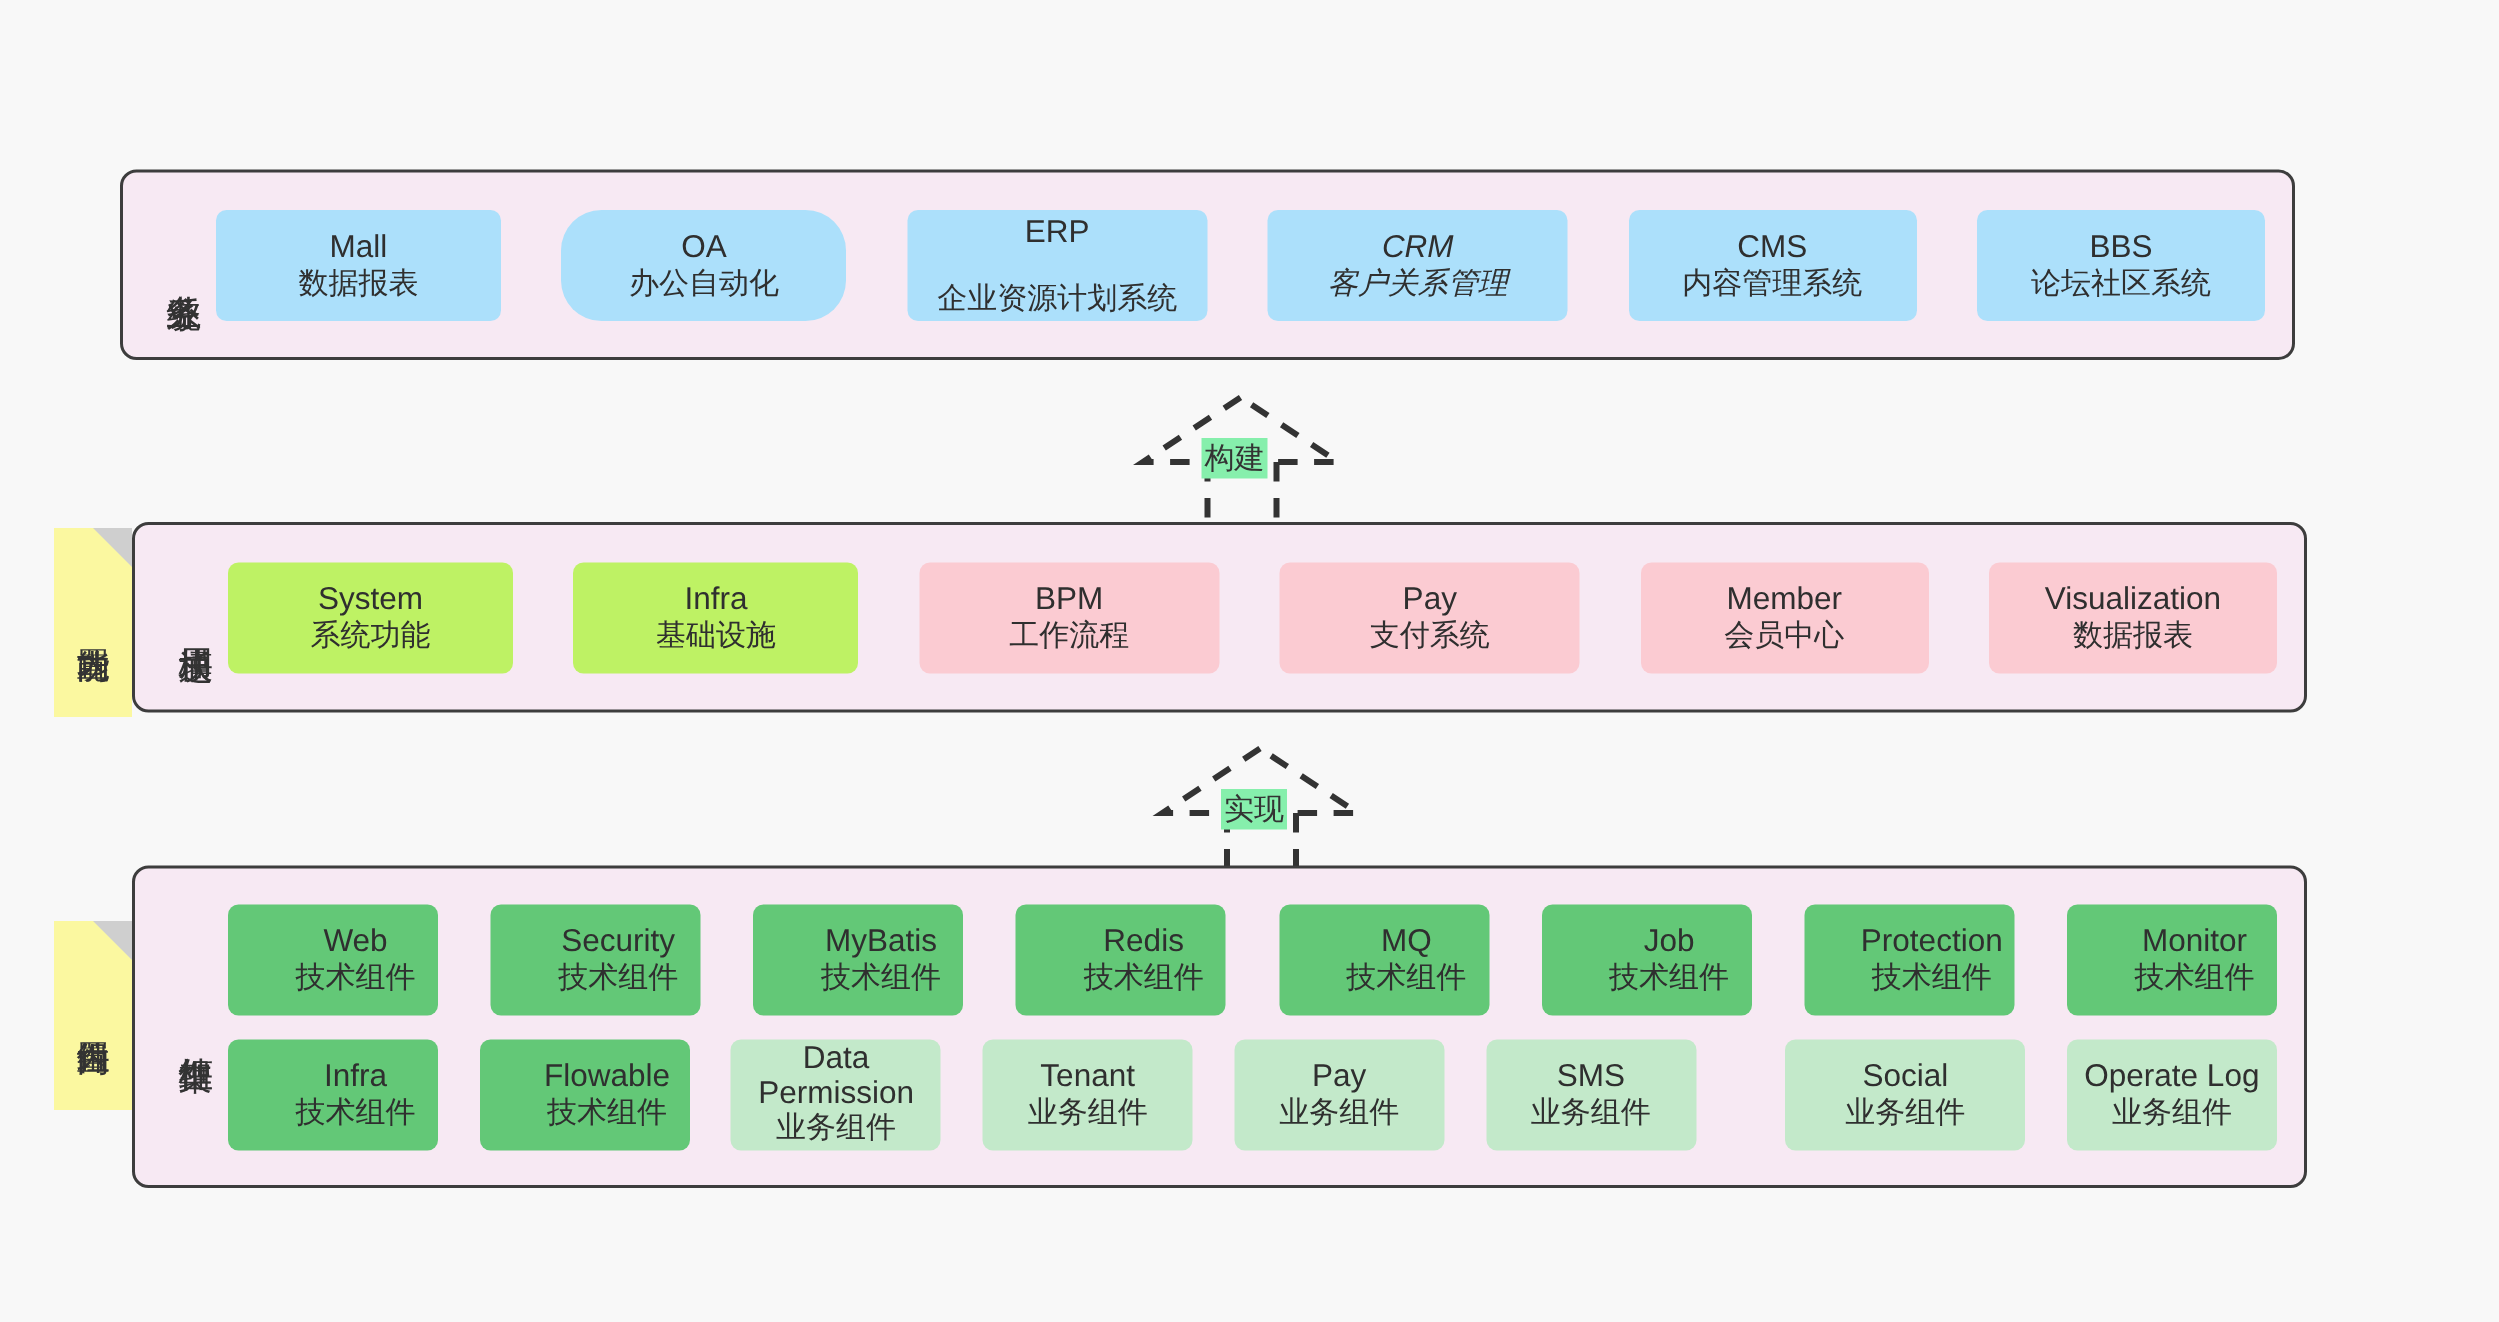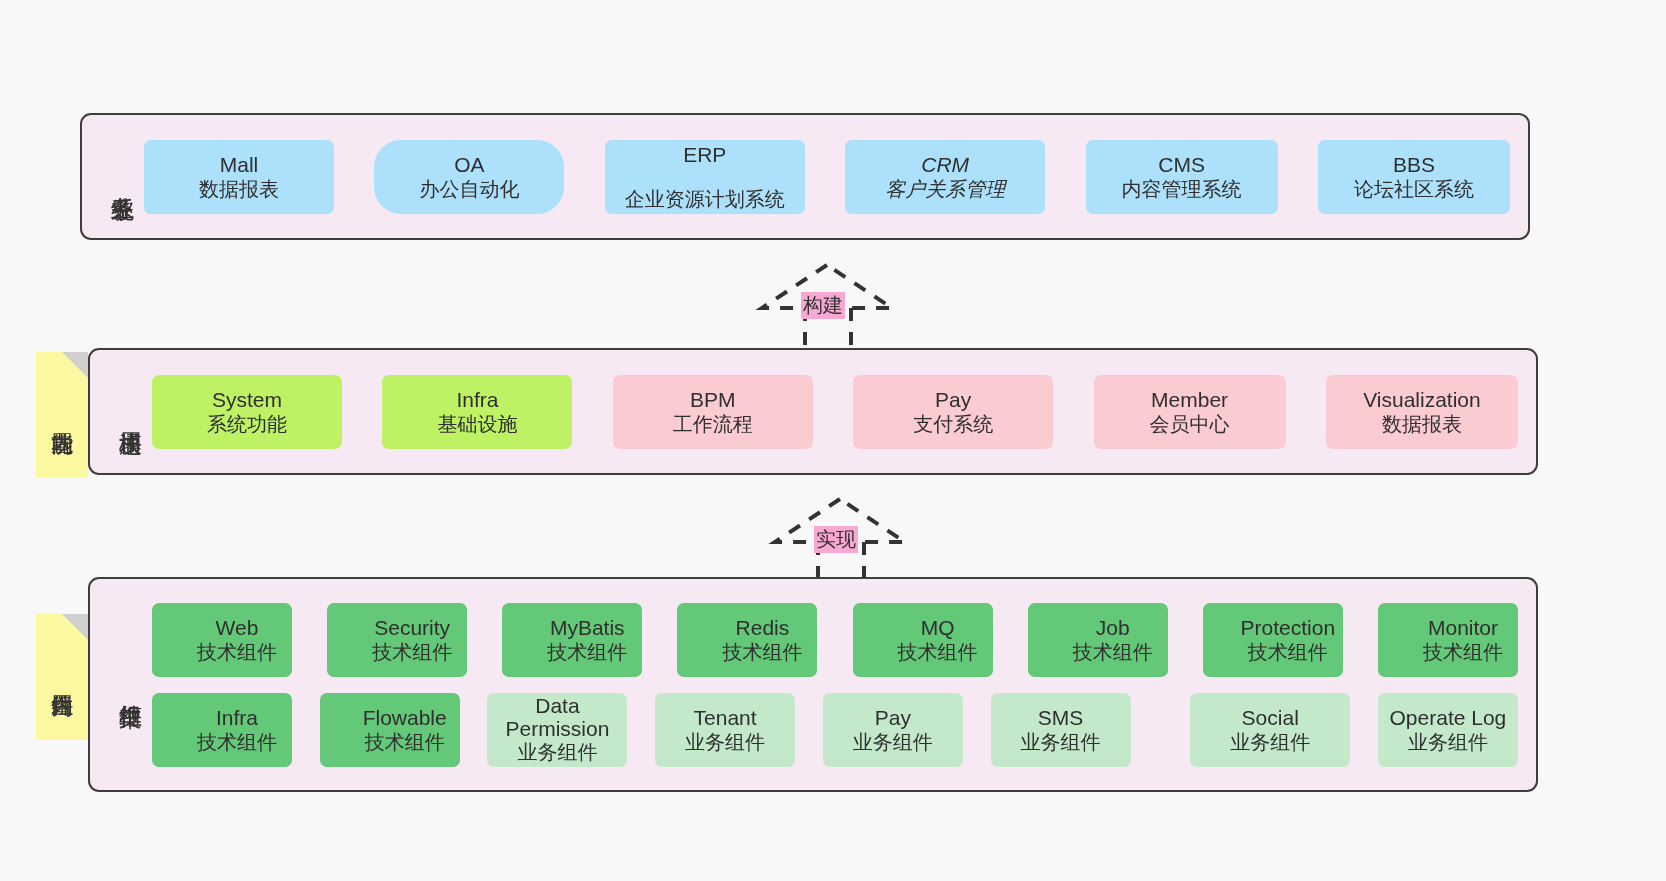--- a/index.html
+++ b/index.html
@@ -131,21 +131,21 @@
     position: absolute;
   }
   .arrow svg {
     display: block;
     overflow: visible;
   }
   .arrow-label {
     position: absolute;
     font-size: 20px;
     color: #333333;
-    background: #f9a8d4;
+    background: #86efac;
     padding: 0 2px;
     white-space: nowrap;
   }
 </style>
 </head>
 <body>
 
 <div id="canvas">
 
   <div class="layer" id="layer-0" style="left:80px; top:113px; width:1450px; height:127px;">

